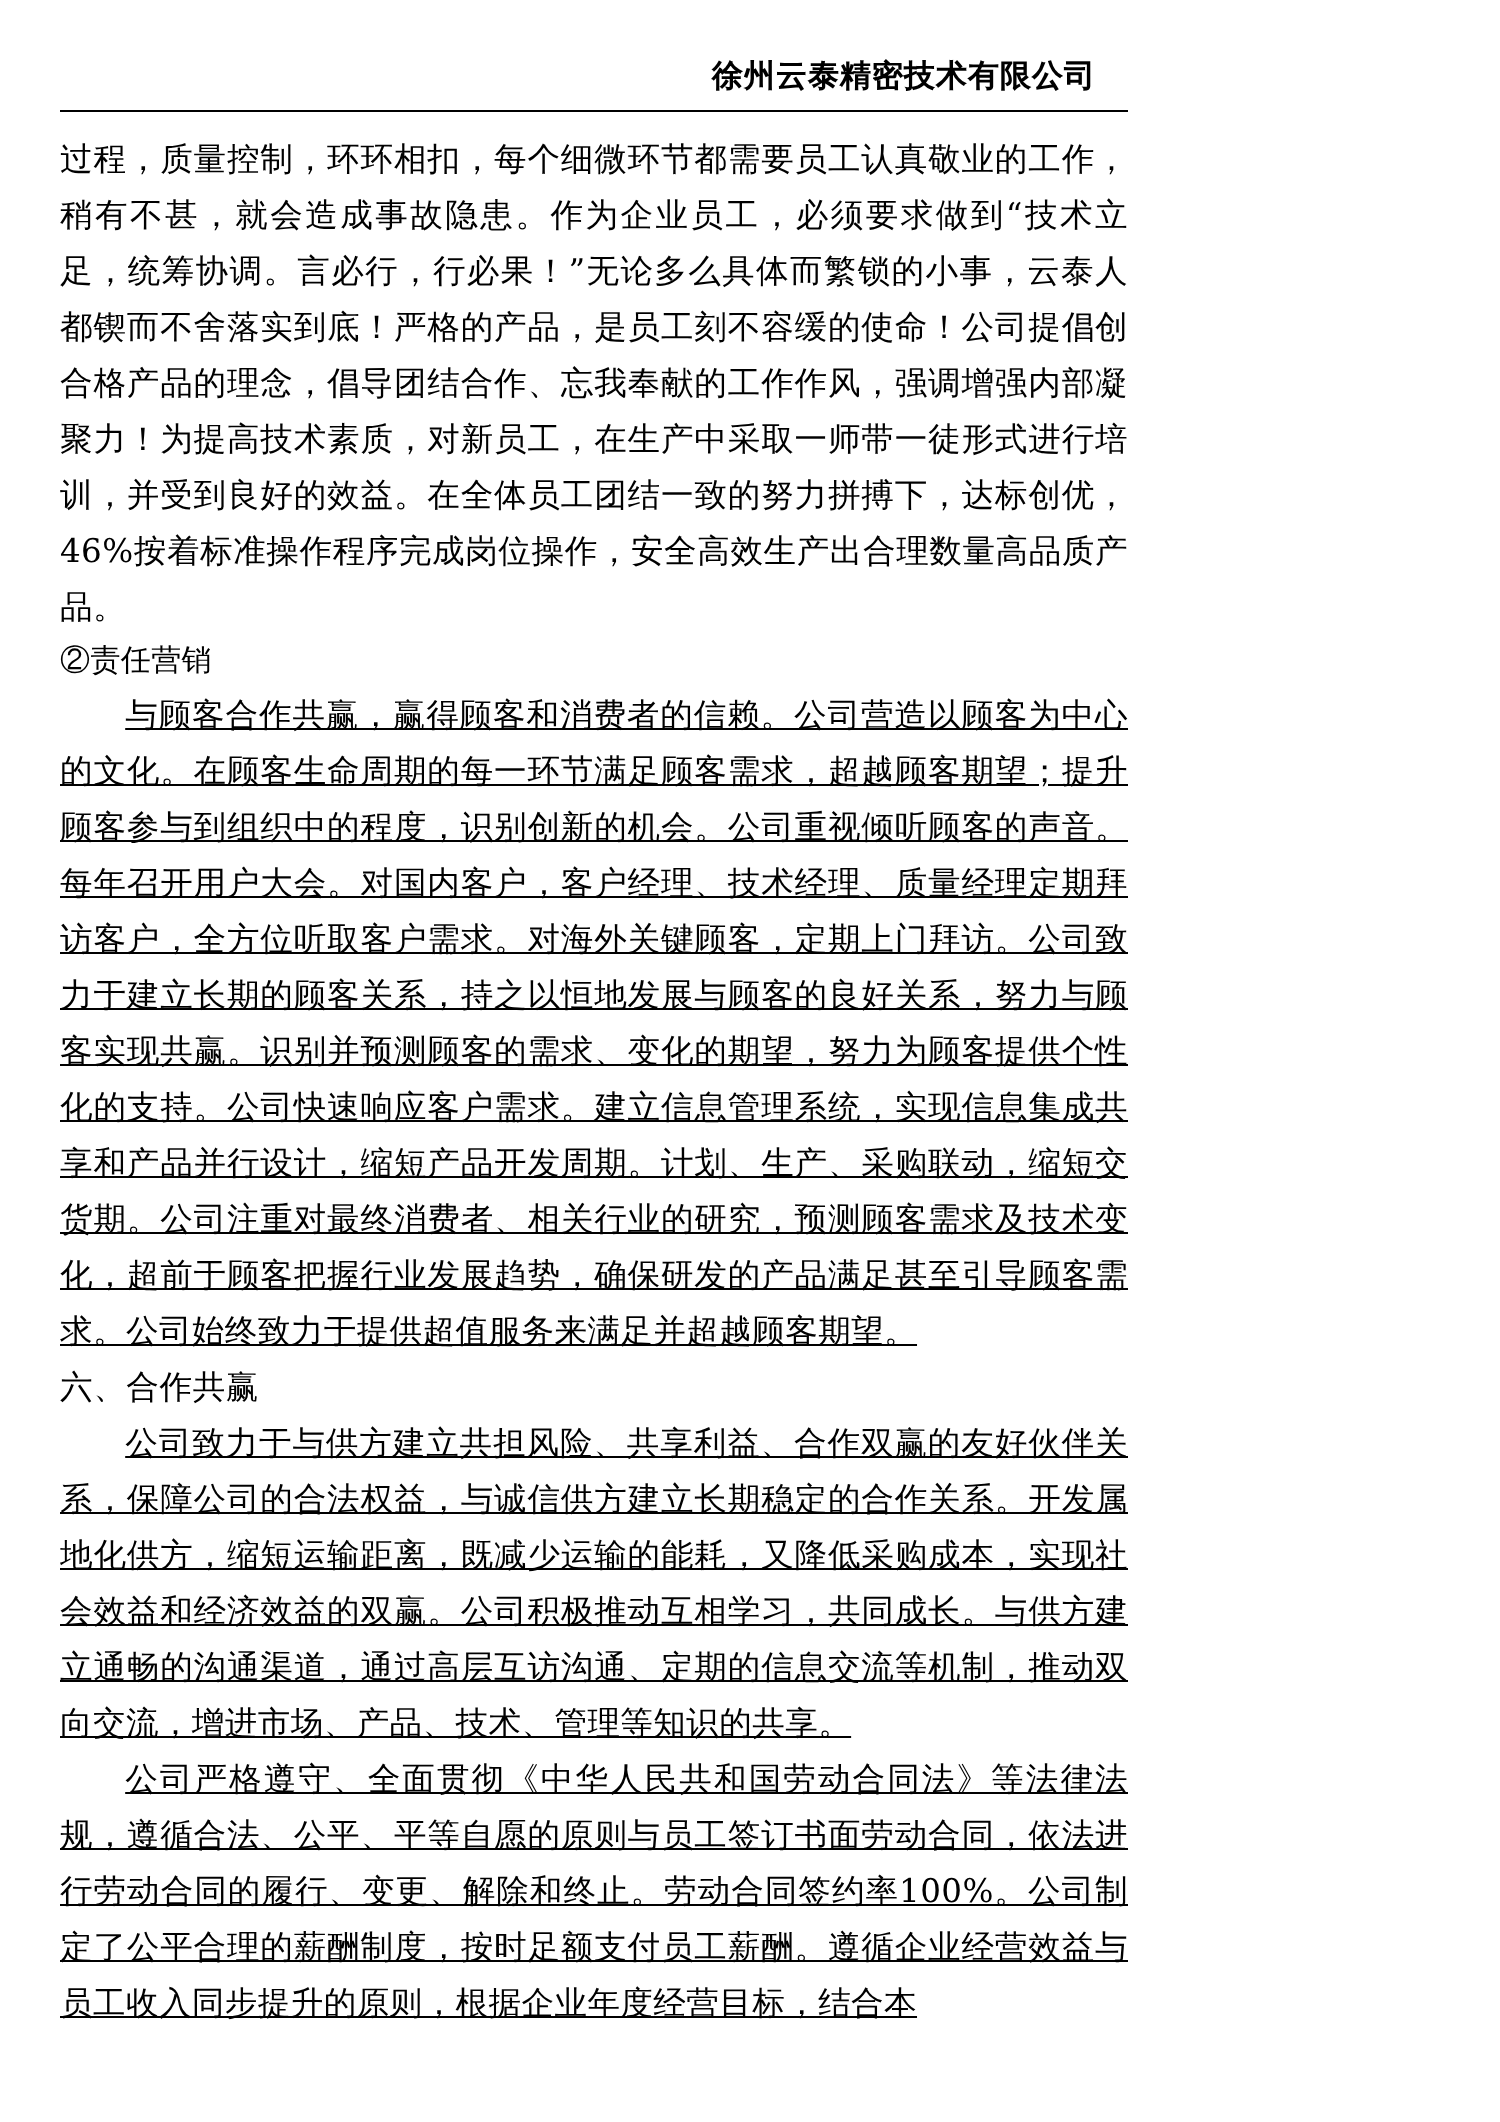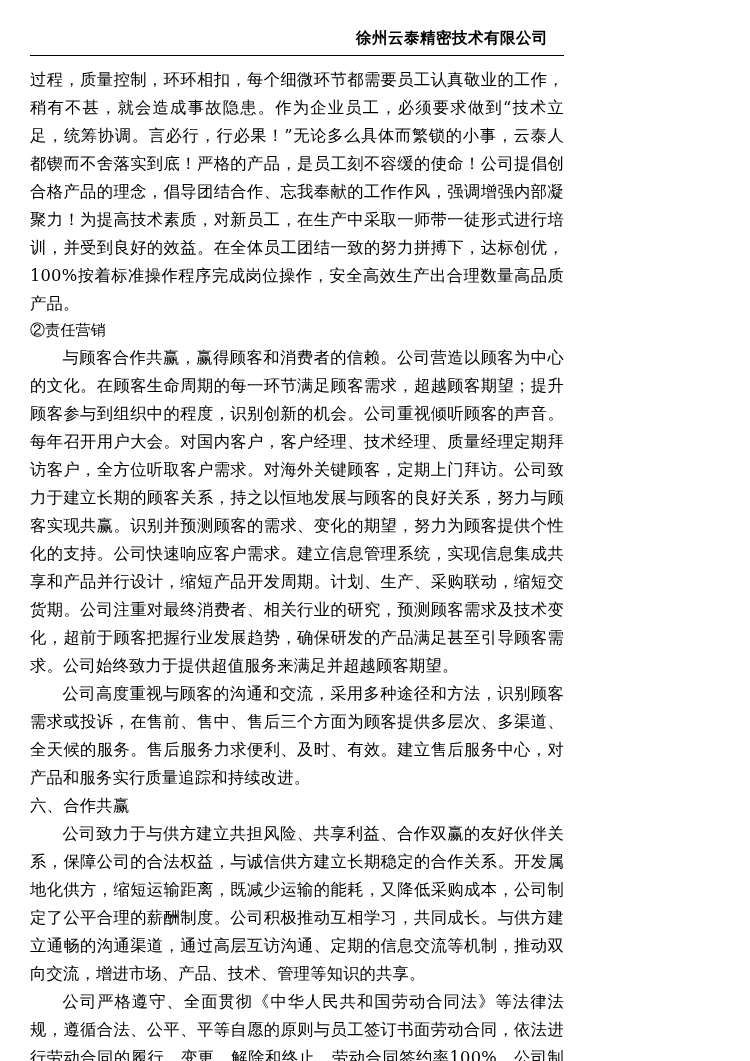--- a/index.html
+++ b/index.html
@@ -40,20 +40,21 @@
     line-height: 1.72;
     text-align: justify;
     text-justify: inter-ideograph;
     letter-spacing: 0.2px;
   }
   p {
     margin: 0;
   }
   .indent {
     text-indent: 2em;
+    text-decoration: underline;
   }
   .noindent {
     text-indent: 0;
   }
   .section-head {
     font-family: "DejaVu Sans", "Liberation Sans", sans-serif;
     font-weight: normal;
     font-size: 16.3px;
     line-height: 1.72;
     letter-spacing: 0.3px;
@@ -67,31 +68,30 @@
 </head>
 <body>
 
 <div class="page">
 
   <div class="header">徐州云泰精密技术有限公司</div>
   <hr class="header-rule">
 
   <div class="body-text">
 
-    <p class="noindent">过程，质量控制，环环相扣，每个细微环节都需要员工认真敬业的工作，稍有不甚，就会造成事故隐患。作为企业员工，必须要求做到“技术立足，统筹协调。言必行，行必果！”无论多么具体而繁锁的小事，云泰人都锲而不舍落实到底！严格的产品，是员工刻不容缓的使命！公司提倡创合格产品的理念，倡导团结合作、忘我奉献的工作作风，强调增强内部凝聚力！为提高技术素质，对新员工，在生产中采取一师带一徒形式进行培训，并受到良好的效益。在全体员工团结一致的努力拼搏下，达标创优，100%按着标准操作程序完成岗位操作，安全高效生产出合理数量高品质产品。</p>
+    <p class="noindent">过程，质量控制，环环相扣，每个细微环节都需要员工认真敬业的工作，稍有不甚，就会造成事故隐患。作为企业员工，必须要求做到“技术立足，统筹协调。言必行，行必果！”无论多么具体而繁锁的小事，云泰人都锲而不舍落实到底！严格的产品，是员工刻不容缓的使命！公司提倡创合格产品的理念，倡导团结合作、忘我奉献的工作作风，强调增强内部凝聚力！为提高技术素质，对新员工，在生产中采取一师带一徒形式进行培训，并受到良好的效益。在全体员工团结一致的努力拼搏下，达标创优，46%按着标准操作程序完成岗位操作，安全高效生产出合理数量高品质产品。</p>
 
     <p class="sub-head">②责任营销</p>
 
     <p class="indent">与顾客合作共赢，赢得顾客和消费者的信赖。公司营造以顾客为中心的文化。在顾客生命周期的每一环节满足顾客需求，超越顾客期望；提升顾客参与到组织中的程度，识别创新的机会。公司重视倾听顾客的声音。每年召开用户大会。对国内客户，客户经理、技术经理、质量经理定期拜访客户，全方位听取客户需求。对海外关键顾客，定期上门拜访。公司致力于建立长期的顾客关系，持之以恒地发展与顾客的良好关系，努力与顾客实现共赢。识别并预测顾客的需求、变化的期望，努力为顾客提供个性化的支持。公司快速响应客户需求。建立信息管理系统，实现信息集成共享和产品并行设计，缩短产品开发周期。计划、生产、采购联动，缩短交货期。公司注重对最终消费者、相关行业的研究，预测顾客需求及技术变化，超前于顾客把握行业发展趋势，确保研发的产品满足甚至引导顾客需求。公司始终致力于提供超值服务来满足并超越顾客期望。</p>
 
 
-    <p class="indent">公司高度重视与顾客的沟通和交流，采用多种途径和方法，识别顾客需求或投诉，在售前、售中、售后三个方面为顾客提供多层次、多渠道、全天候的服务。售后服务力求便利、及时、有效。建立售后服务中心，对产品和服务实行质量追踪和持续改进。</p>
 
     <p class="section-head">六、合作共赢</p>
 
-    <p class="indent">公司致力于与供方建立共担风险、共享利益、合作双赢的友好伙伴关系，保障公司的合法权益，与诚信供方建立长期稳定的合作关系。开发属地化供方，缩短运输距离，既减少运输的能耗，又降低采购成本，公司制定了公平合理的薪酬制度。公司积极推动互相学习，共同成长。与供方建立通畅的沟通渠道，通过高层互访沟通、定期的信息交流等机制，推动双向交流，增进市场、产品、技术、管理等知识的共享。</p>
+    <p class="indent">公司致力于与供方建立共担风险、共享利益、合作双赢的友好伙伴关系，保障公司的合法权益，与诚信供方建立长期稳定的合作关系。开发属地化供方，缩短运输距离，既减少运输的能耗，又降低采购成本，实现社会效益和经济效益的双赢。公司积极推动互相学习，共同成长。与供方建立通畅的沟通渠道，通过高层互访沟通、定期的信息交流等机制，推动双向交流，增进市场、产品、技术、管理等知识的共享。</p>
 
 
 
     <p class="indent">公司严格遵守、全面贯彻《中华人民共和国劳动合同法》等法律法规，遵循合法、公平、平等自愿的原则与员工签订书面劳动合同，依法进行劳动合同的履行、变更、解除和终止。劳动合同签约率100%。公司制定了公平合理的薪酬制度，按时足额支付员工薪酬。遵循企业经营效益与员工收入同步提升的原则，根据企业年度经营目标，结合本</p>
 
   </div>
 </div>
 
 </body></html>

